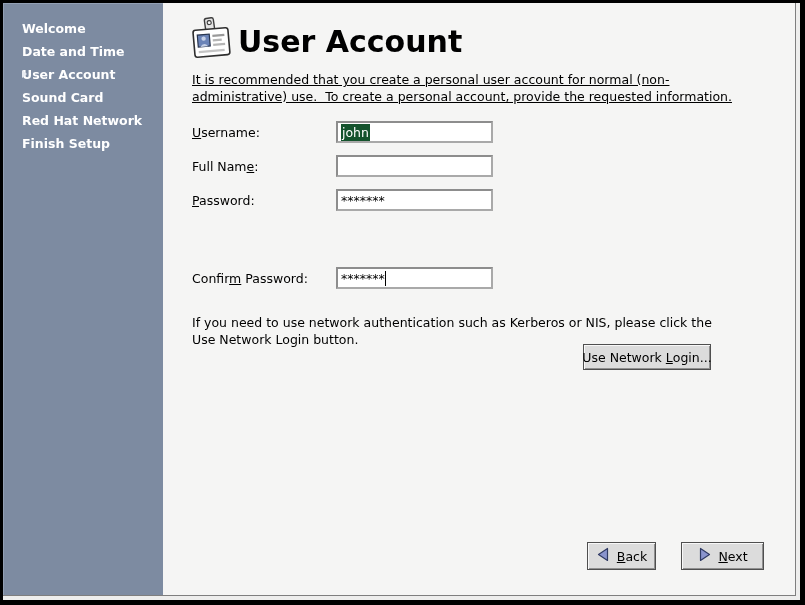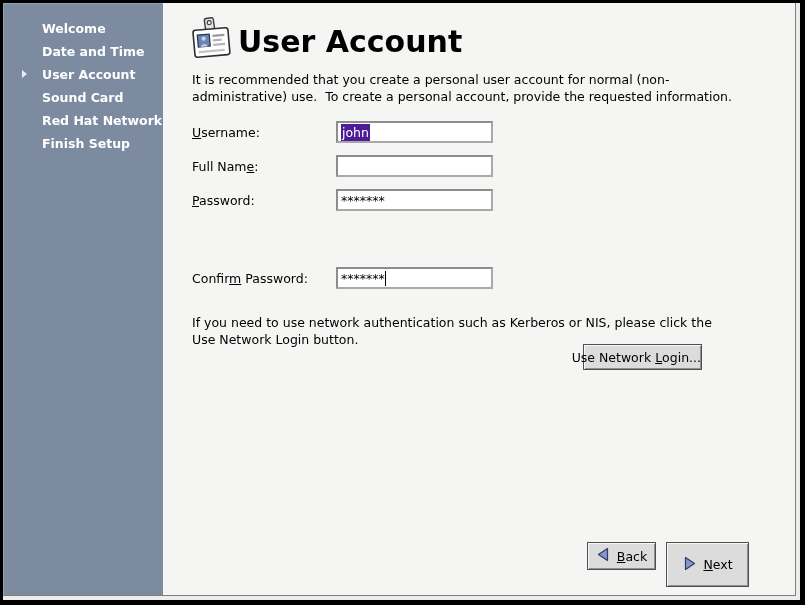--- a/index.html
+++ b/index.html
@@ -8,54 +8,54 @@
 
   .window { position:relative; width:805px; height:605px; background:#000; overflow:hidden; }
   .frame  { position:absolute; left:3px; top:3px; width:797px; height:597px; background:#ededec; }
   .client { position:absolute; left:0; top:0; width:793px; height:593px;
             background:#f5f5f4; border-right:1px solid #7e7e7e; border-bottom:1px solid #7e7e7e; }
 
   
   .sidebar { position:absolute; left:0; top:0; width:160px; height:592px; background:#7d8ba1;
              border-top:1px solid #93a0b4; border-left:1px solid #93a0b4; }
   .sidebar ul { list-style:none; padding-top:13px; }
-  .sidebar li { position:relative; line-height:23px; padding-left:38px; color:#ffffff;
+  .sidebar li { position:relative; line-height:23px; padding-left:18px; color:#ffffff;
                 font-weight:bold; font-size:12.5px; white-space:nowrap; cursor:default; }
   .side-arrow { position:absolute; left:18px; top:7px; width:0; height:0;
                 border-left:5px solid #e9ecf2; border-top:4px solid transparent; border-bottom:4px solid transparent; }
 
   
   .content { position:absolute; left:160px; top:0; width:632px; height:592px; }
 
   .hdr-icon { position:absolute; left:27px; top:13px; }
   .page-title { position:absolute; left:75px; top:21px; font-size:30px; font-weight:bold;
                 letter-spacing:0px; white-space:nowrap; }
 
-  .intro { position:absolute; left:29px; top:68px; width:540px; font-size:12.5px; line-height:17px; }
+  .intro { position:absolute; left:29px; top:68px; width:540px; font-size:12.5px; line-height:17px;text-decoration:underline; }
   .intro div { white-space:pre-wrap; }
 
   .form-row { position:absolute; left:29px; height:22px; display:flex; align-items:center; }
   .form-label { font-size:12.5px; white-space:pre; }
   .mn { text-decoration:underline; }
   .tfield { position:absolute; left:144px; top:0; width:157px; height:22px; background:#fff;
             border:2px solid #a9a9a9; border-top-color:#8d8d8d; border-left-color:#8d8d8d;
             display:flex; align-items:center; padding:0 3px; font-size:12.5px; cursor:text; overflow:hidden; }
-  .sel { background:#4c1d95; color:#fff; padding:1px 1px; }
+  .sel { background:#14532d; color:#fff; padding:1px 1px; }
   .caret { display:inline-block; width:1px; height:15px; background:#000; }
 
   .net-text { position:absolute; left:29px; top:300px; width:540px; font-size:12.5px; line-height:17px;margin-top:11px; }
   .net-text div { white-space:pre-wrap; }
 
   .btn { background:#dcdcdc; border:1px solid #4f4f4f;
          box-shadow: inset 1px 1px 0 #f8f8f8, inset -1px -1px 0 #909090;
          font-size:12.5px; color:#000; display:flex; align-items:center; justify-content:center;
          font-family:inherit; cursor:default; white-space:pre; }
-  .btn-network { position:absolute; left:420px; top:341px; width:119px; height:26px;justify-content:flex-end; }
+  .btn-network { position:absolute; left:420px; top:341px; width:128px; height:26px; }
   .btn-back { position:absolute; left:424px; top:539px; width:69px; height:28px; gap:6px; }
-  .btn-next { position:absolute; left:503px; top:539px; width:83px; height:45px; gap:6px; }
+  .btn-next { position:absolute; left:518px; top:539px; width:83px; height:28px; gap:6px; }
 </style>
 </head>
 <body>
 
 <div class="window">
   <div class="frame">
     <div class="client">
 
       <div class="sidebar">
         <ul>

